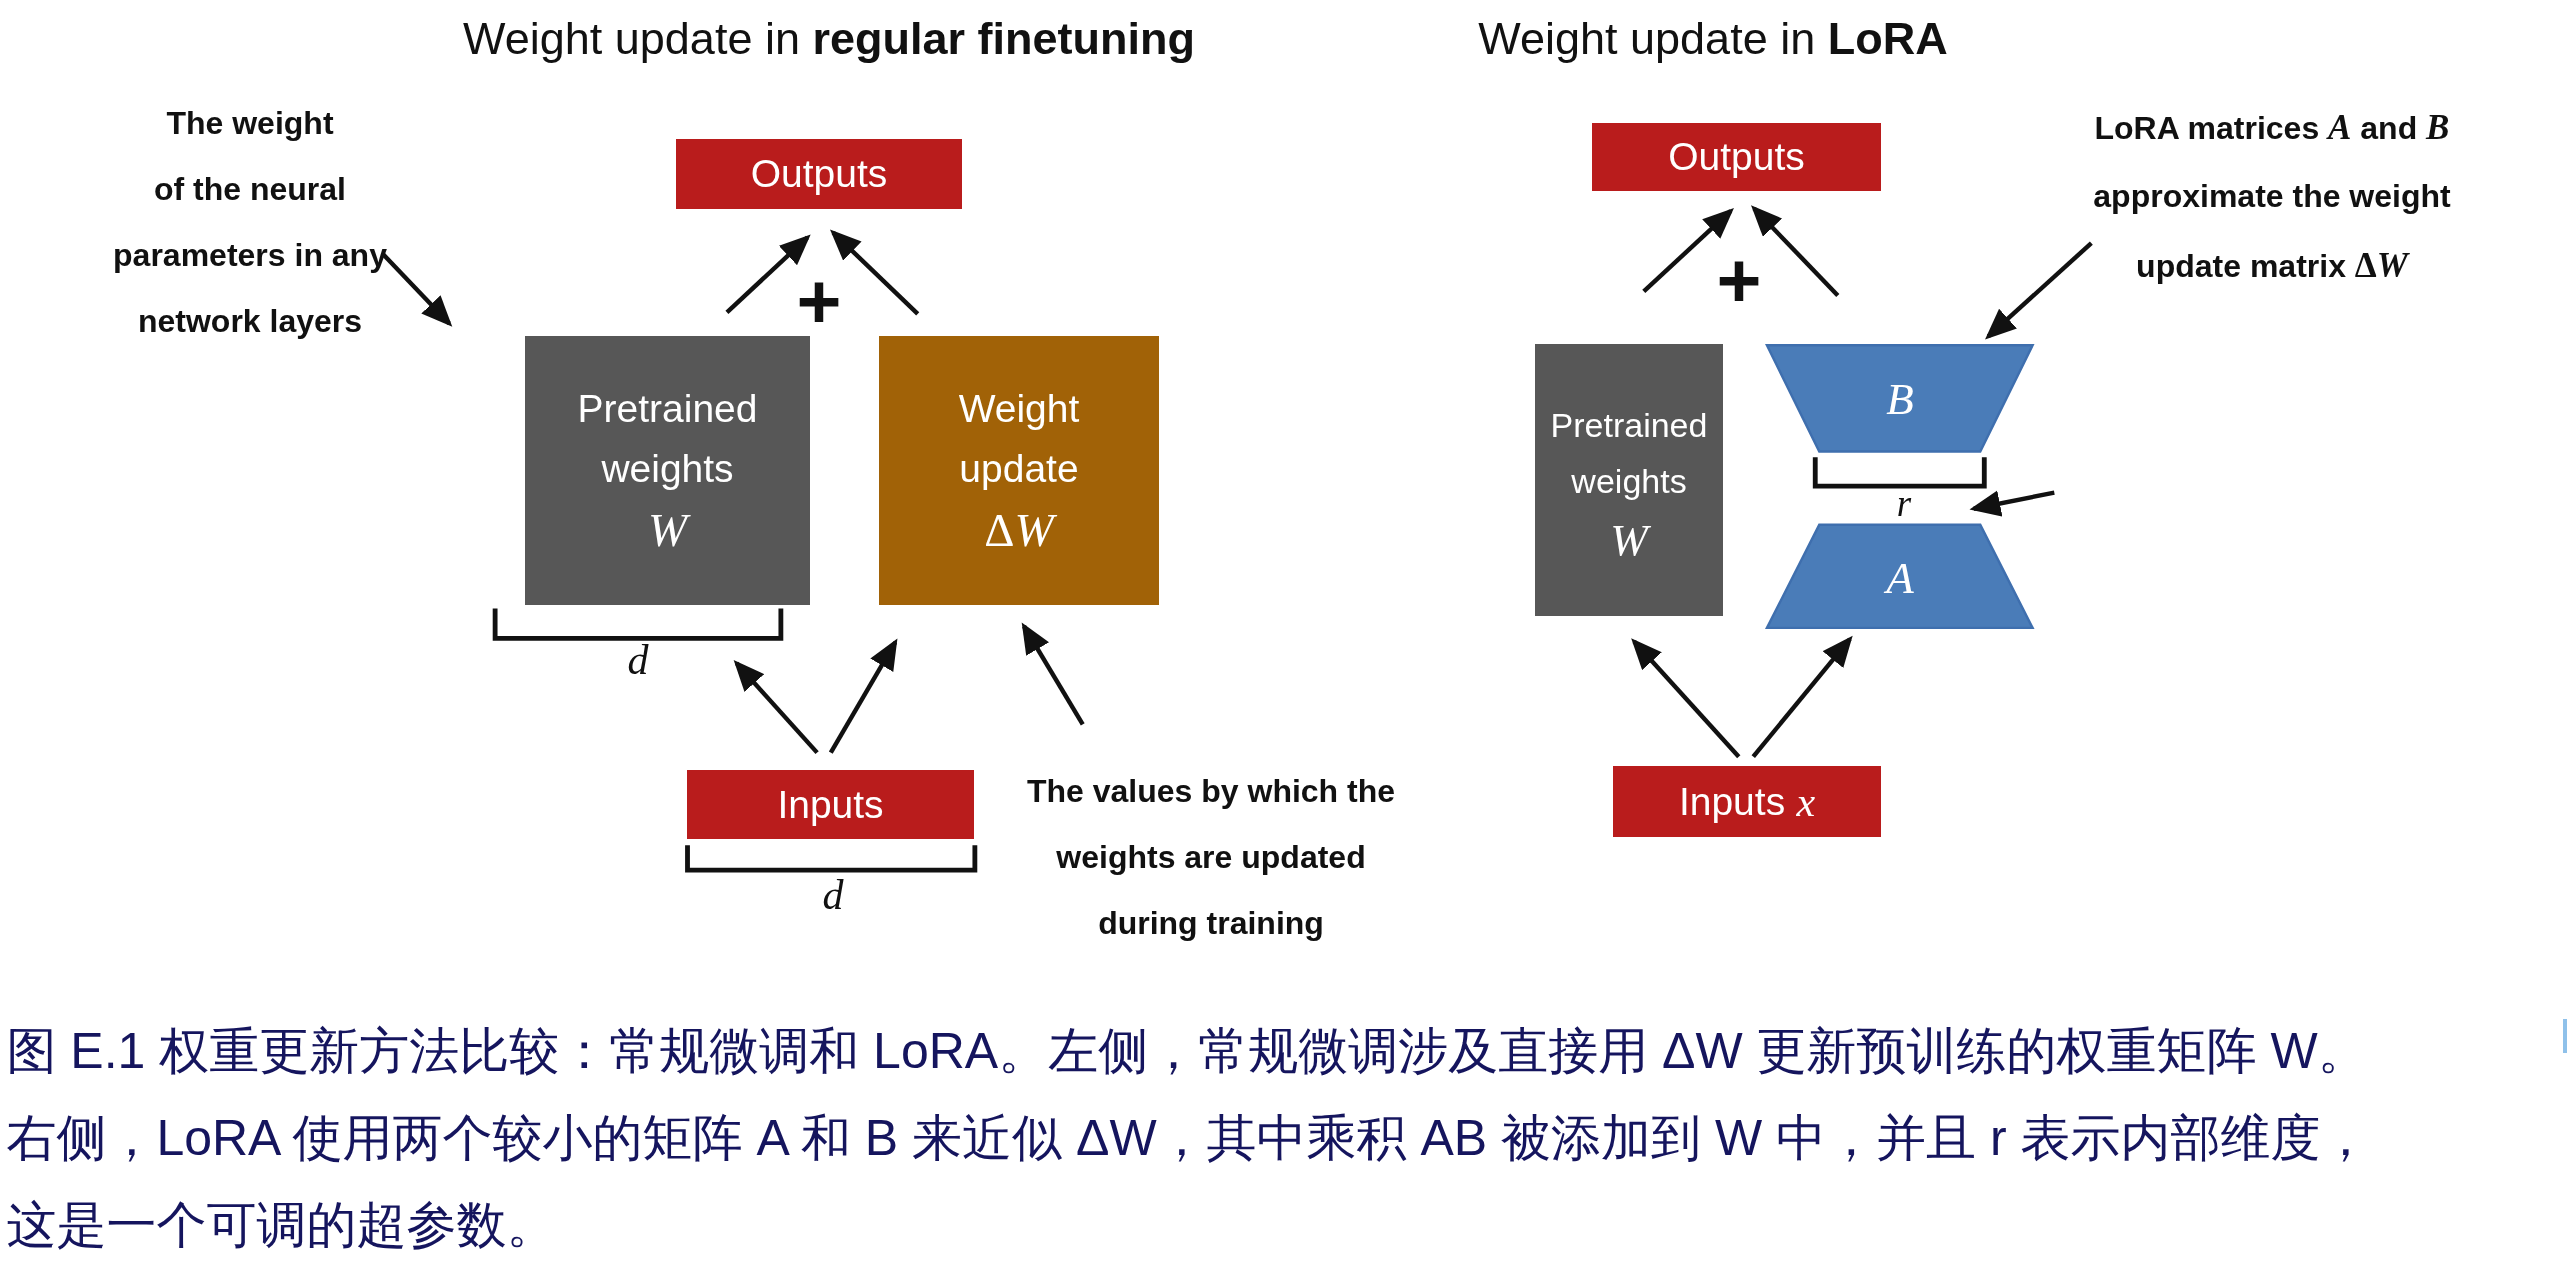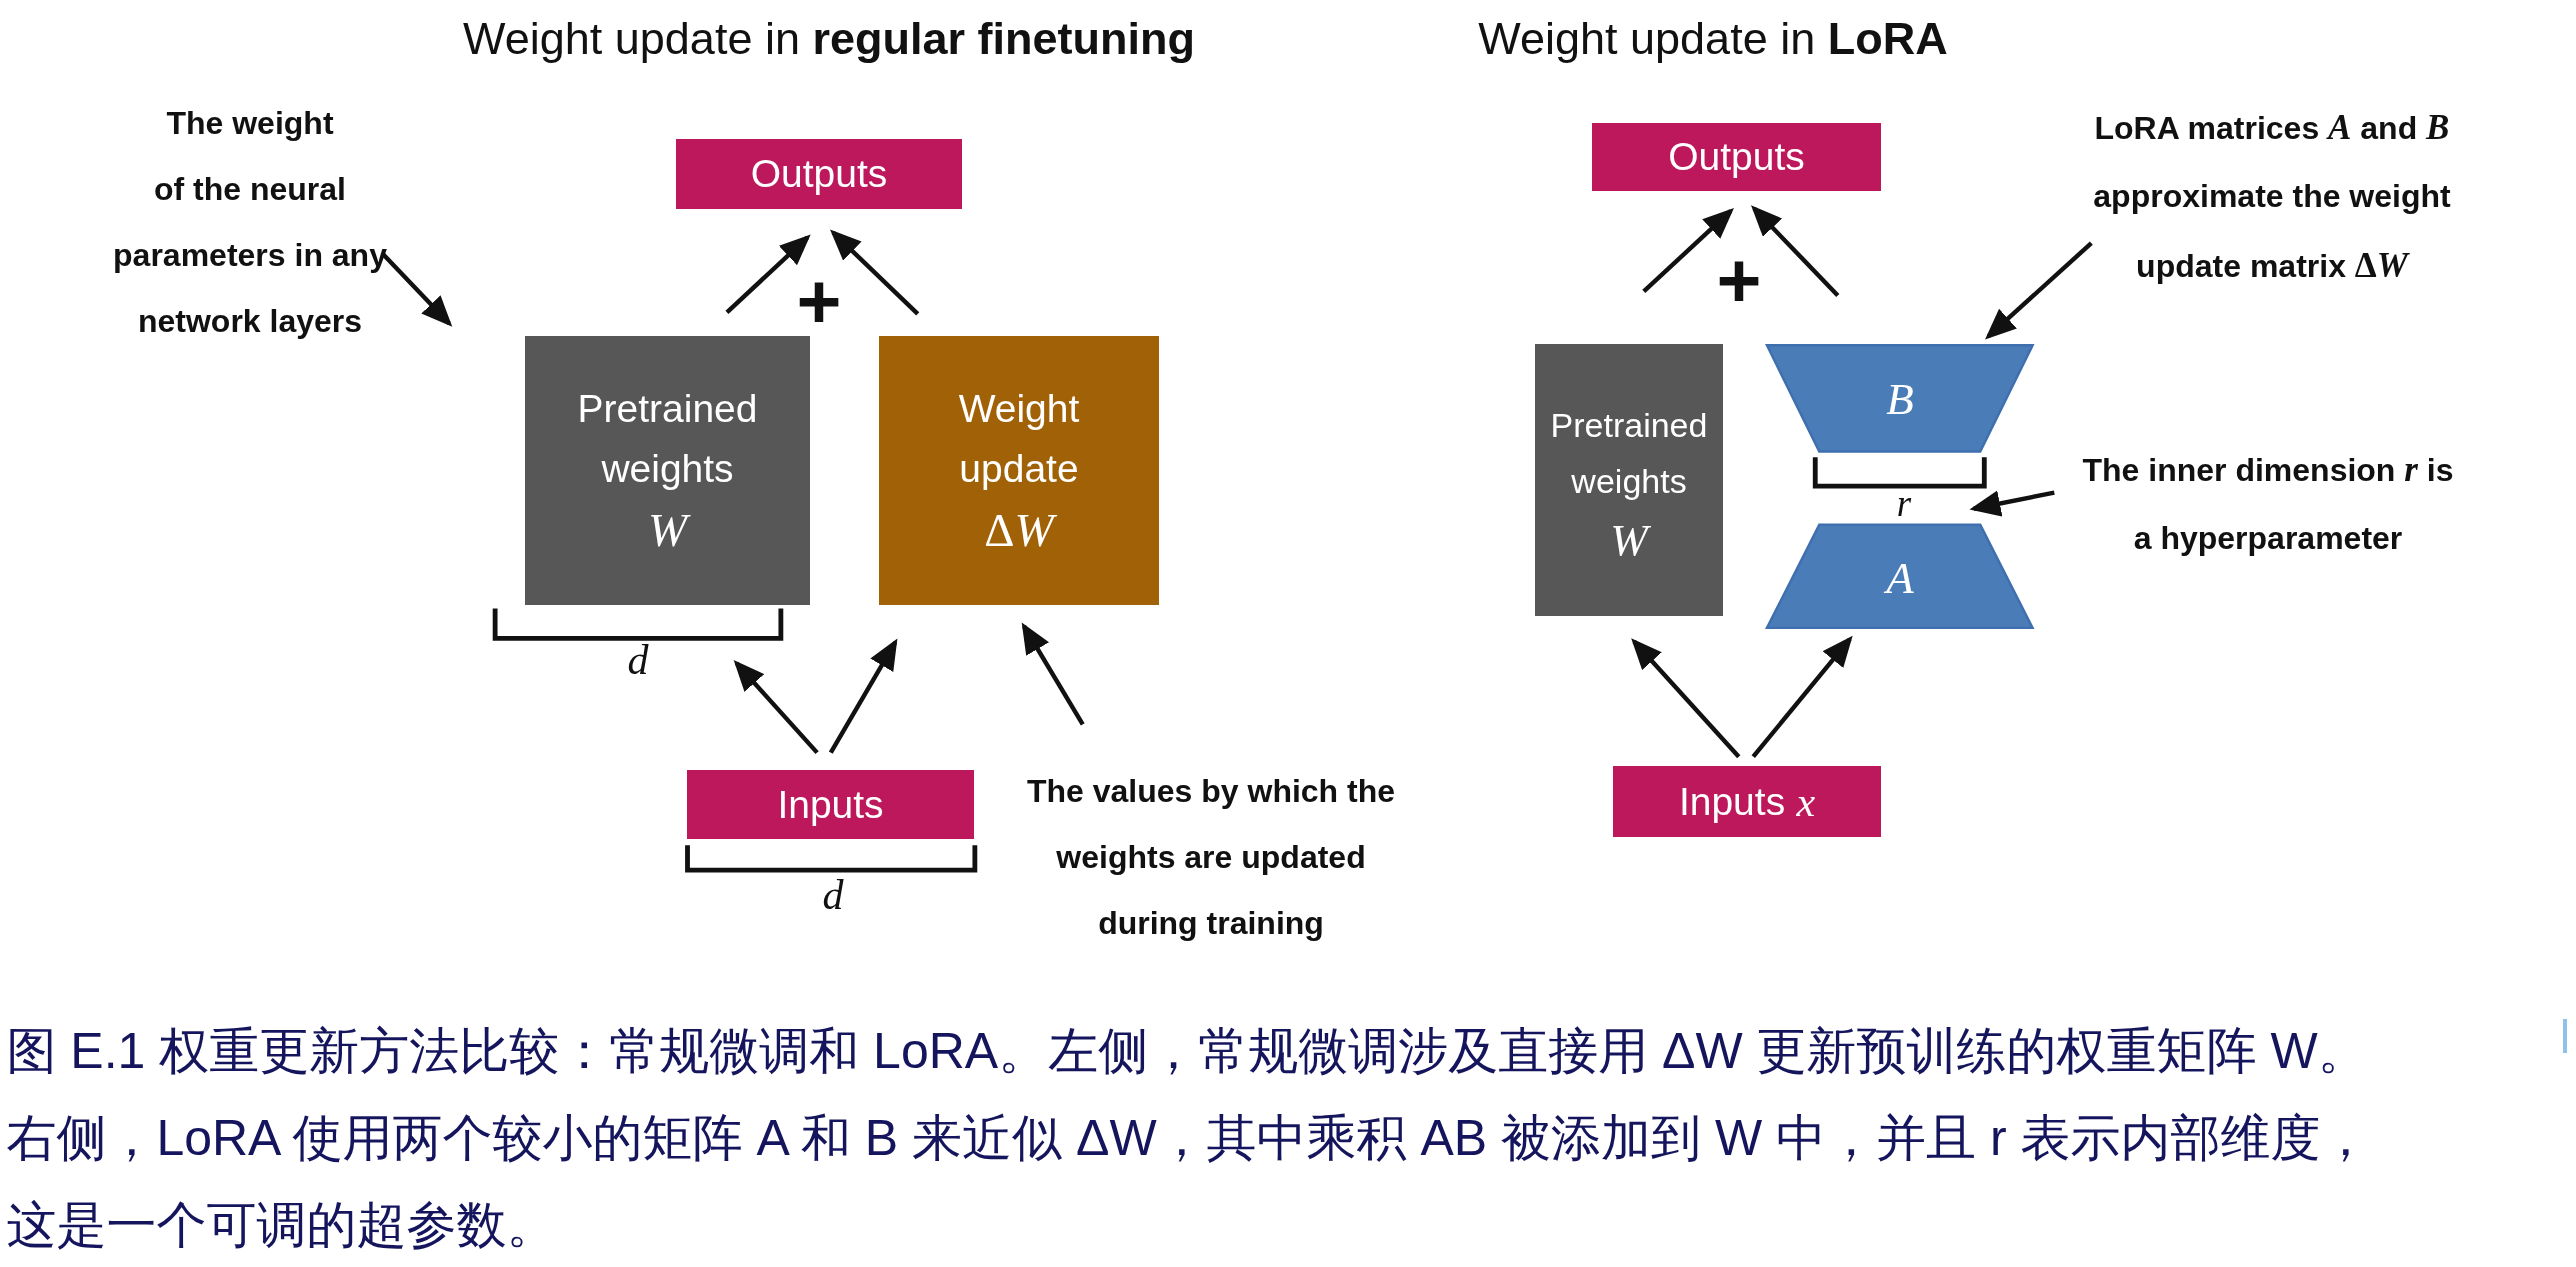--- a/index.html
+++ b/index.html
@@ -5,21 +5,21 @@
   html,body{margin:0;padding:0;background:#ffffff;}
   #canvas{position:relative;width:2576px;height:1267px;background:#ffffff;overflow:hidden;
           font-family:"Liberation Sans",sans-serif;}
   .abs{position:absolute;}
   .ctr{transform:translate(-50%,-50%);}
   .ctrx{transform:translateX(-50%);}
 
   .panel-title{font-size:45px;color:#111;white-space:nowrap;letter-spacing:0px;}
   .panel-title .bold{font-weight:700;}
 
-  .black-box{background:#be185d;color:#ffffff;display:flex;align-items:center;justify-content:center;
+  .black-box{background:#b91c1c;color:#ffffff;display:flex;align-items:center;justify-content:center;
              font-size:39px;white-space:nowrap;}
   .black-box .mathx{font-family:"Liberation Serif",serif;font-style:italic;font-size:42px;margin-left:11.3px;}
 
   .matrix-box{display:flex;flex-direction:column;align-items:center;justify-content:center;
               color:#ffffff;font-size:39px;line-height:60px;text-align:center;}
   .matrix-box .sym{font-family:"Liberation Serif",serif;font-style:italic;font-size:47px;line-height:63px;}
   .matrix-box .sym .delta{font-style:normal;}
   .gray-fill{background:#575757;margin-left:28px;}
   .blue-fill{background:#a16207;text-align:right;}
   .gray-narrow{font-size:34px;line-height:56px;}
@@ -140,24 +140,20 @@
     <span>Inputs</span>
     <span class="mathx">x</span>
   </div>
 
   <div class="abs ctrx annot" style="left:2272px;top:93px;line-height:69px;">
     <div class="line" style="height:69px;line-height:69px;"><span>LoRA matrices </span><span class="m">A</span><span> and </span><span class="m">B</span></div>
     <div class="line" style="height:69px;line-height:69px;">approximate the weight</div>
     <div class="line" style="height:69px;line-height:69px;"><span>update matrix </span><span class="m"><span class="delta">Δ</span><span>W</span></span></div>
   </div>
 
-  <div class="abs ctrx annot" style="left:2268px;top:435px;line-height:69px;">
-    <div class="line" style="height:69px;line-height:69px;"><span>The inner dimension </span><span class="m">r</span><span> is</span></div>
-    <div class="line" style="height:69px;line-height:69px;">a hyperparameter</div>
-  </div>
 
   <div class="abs caption" style="left:6.4px;top:1008px;">
     <div>图 E.1 权重更新方法比较：常规微调和 LoRA。左侧，常规微调涉及直接用 ΔW 更新预训练的权重矩阵 W。</div>
     <div>右侧，LoRA 使用两个较小的矩阵 A 和 B 来近似 ΔW，其中乘积 AB 被添加到 W 中，并且 r 表示内部维度，</div>
     <div>这是一个可调的超参数。</div>
   </div>
 
   <div class="abs cursor-mark" style="left:2563px;top:1019px;width:4px;height:34px;"></div>
 
 </div>

